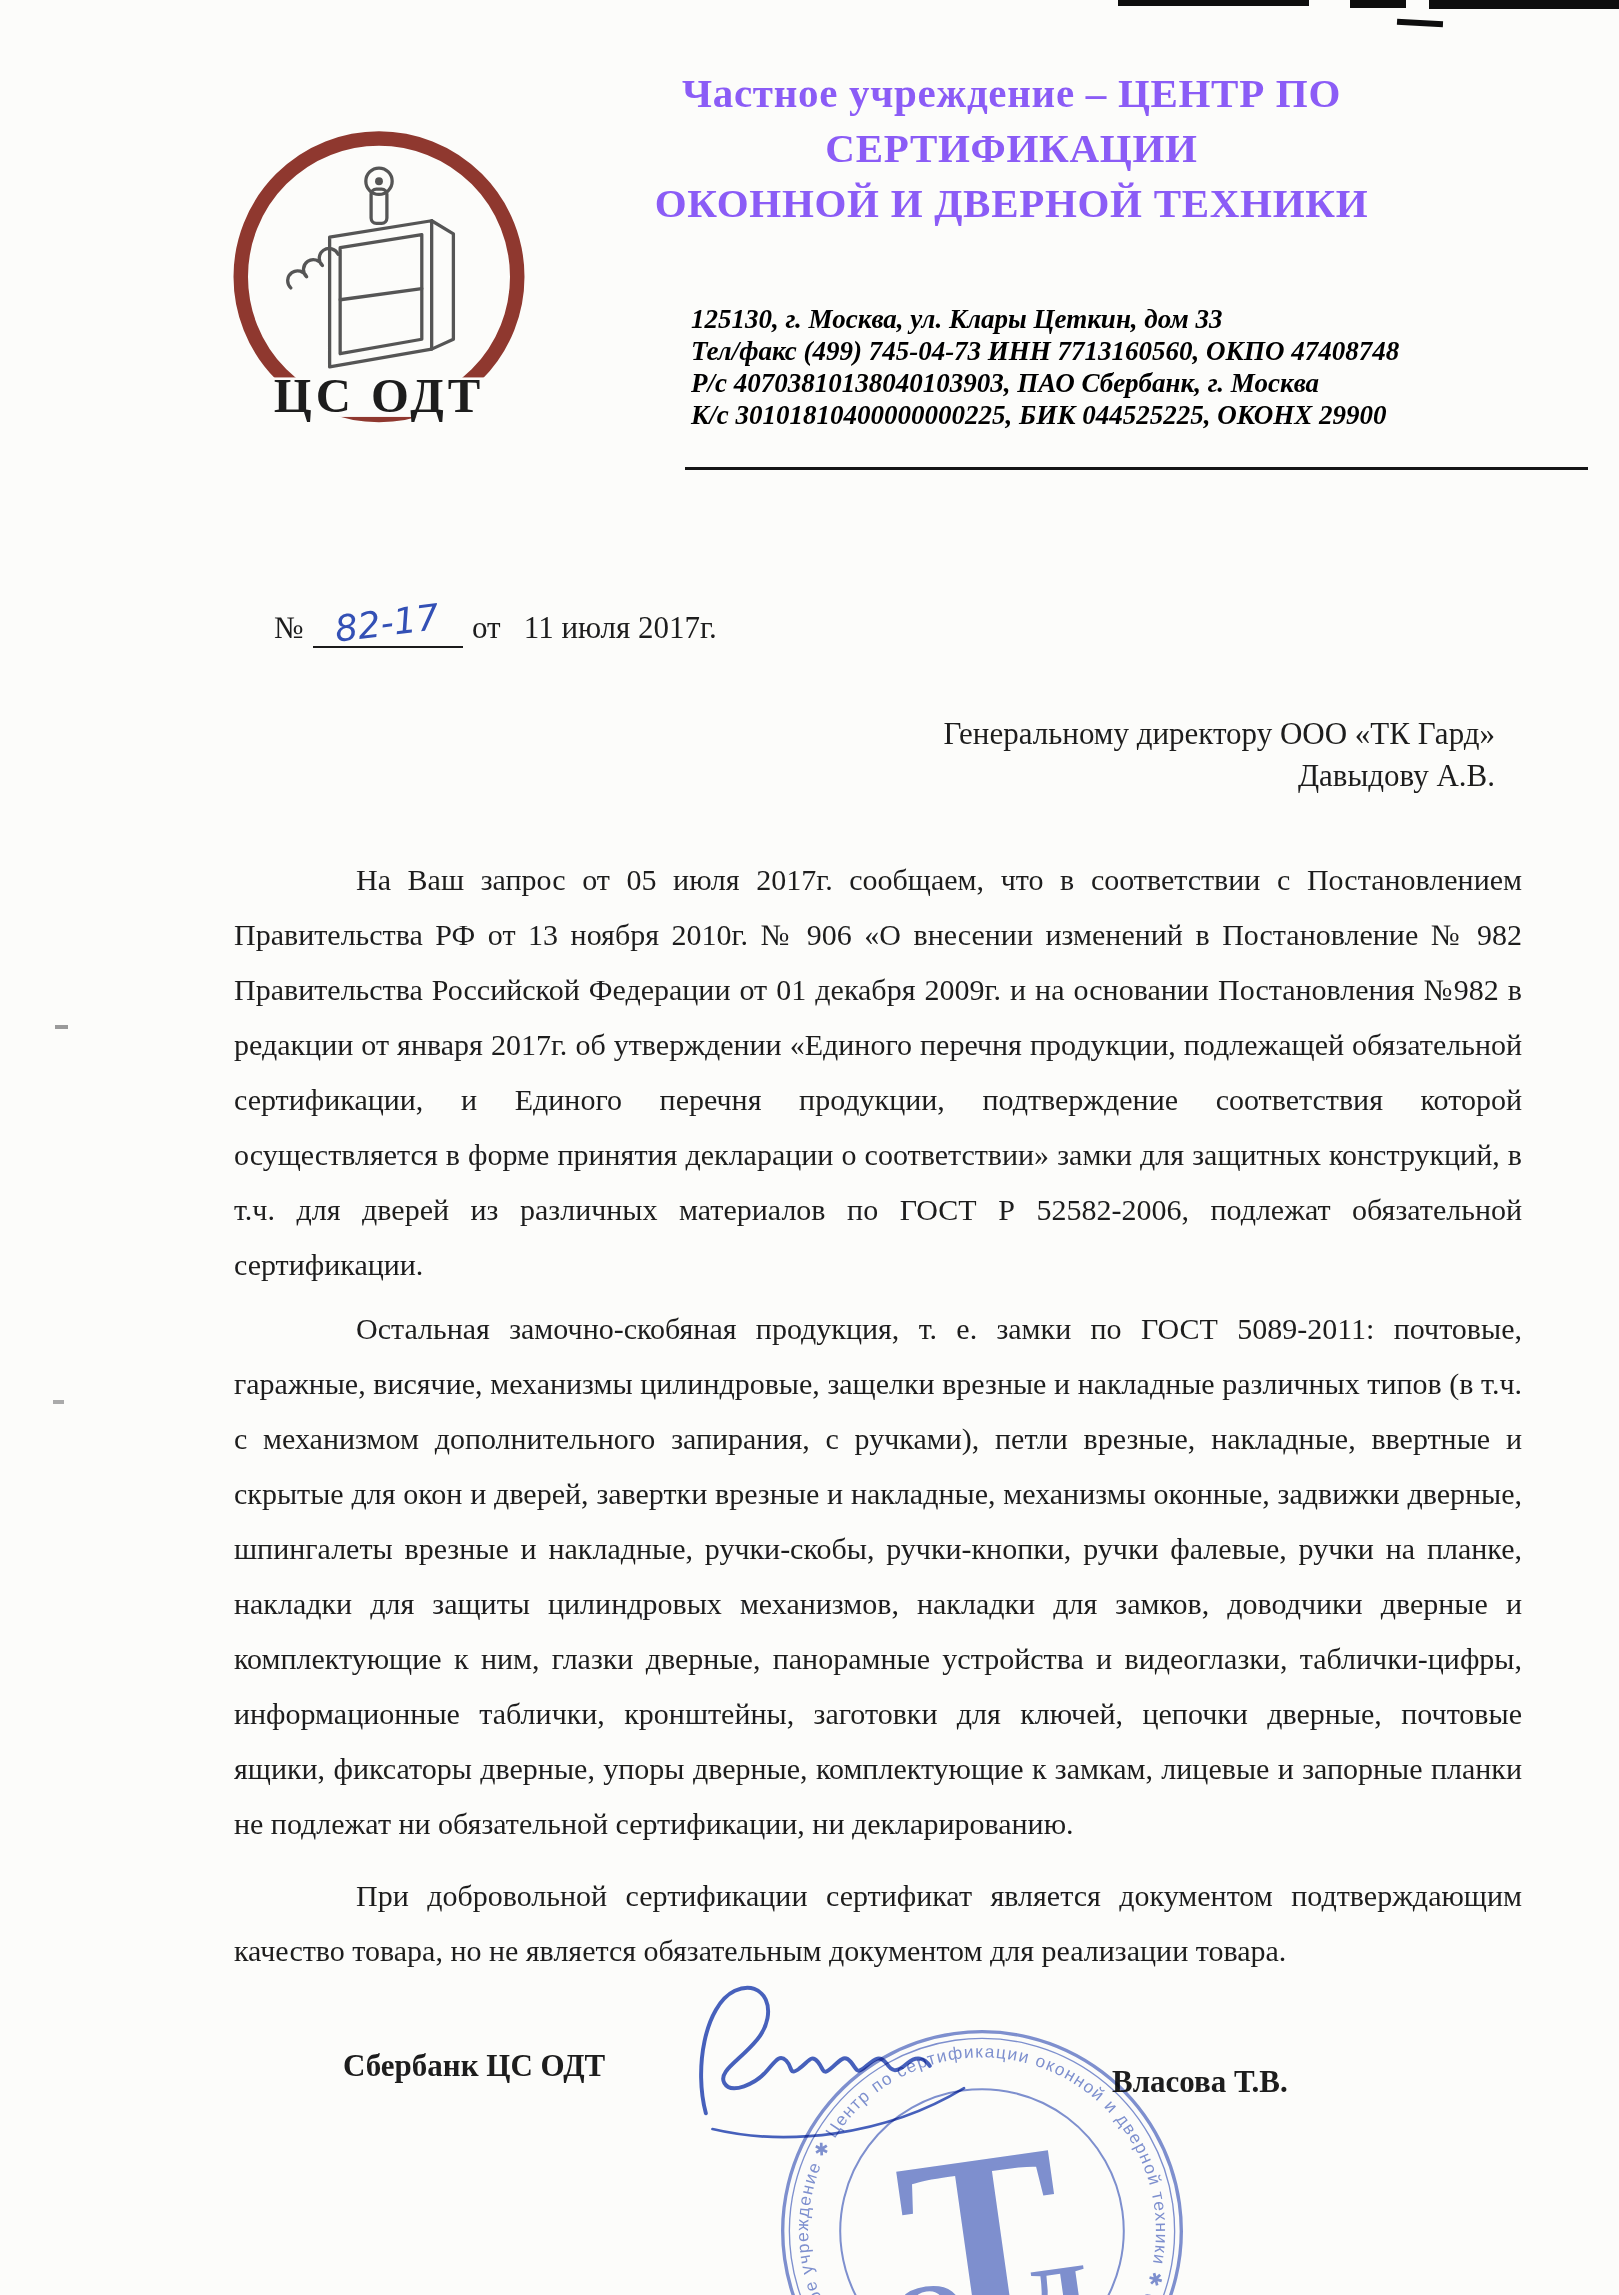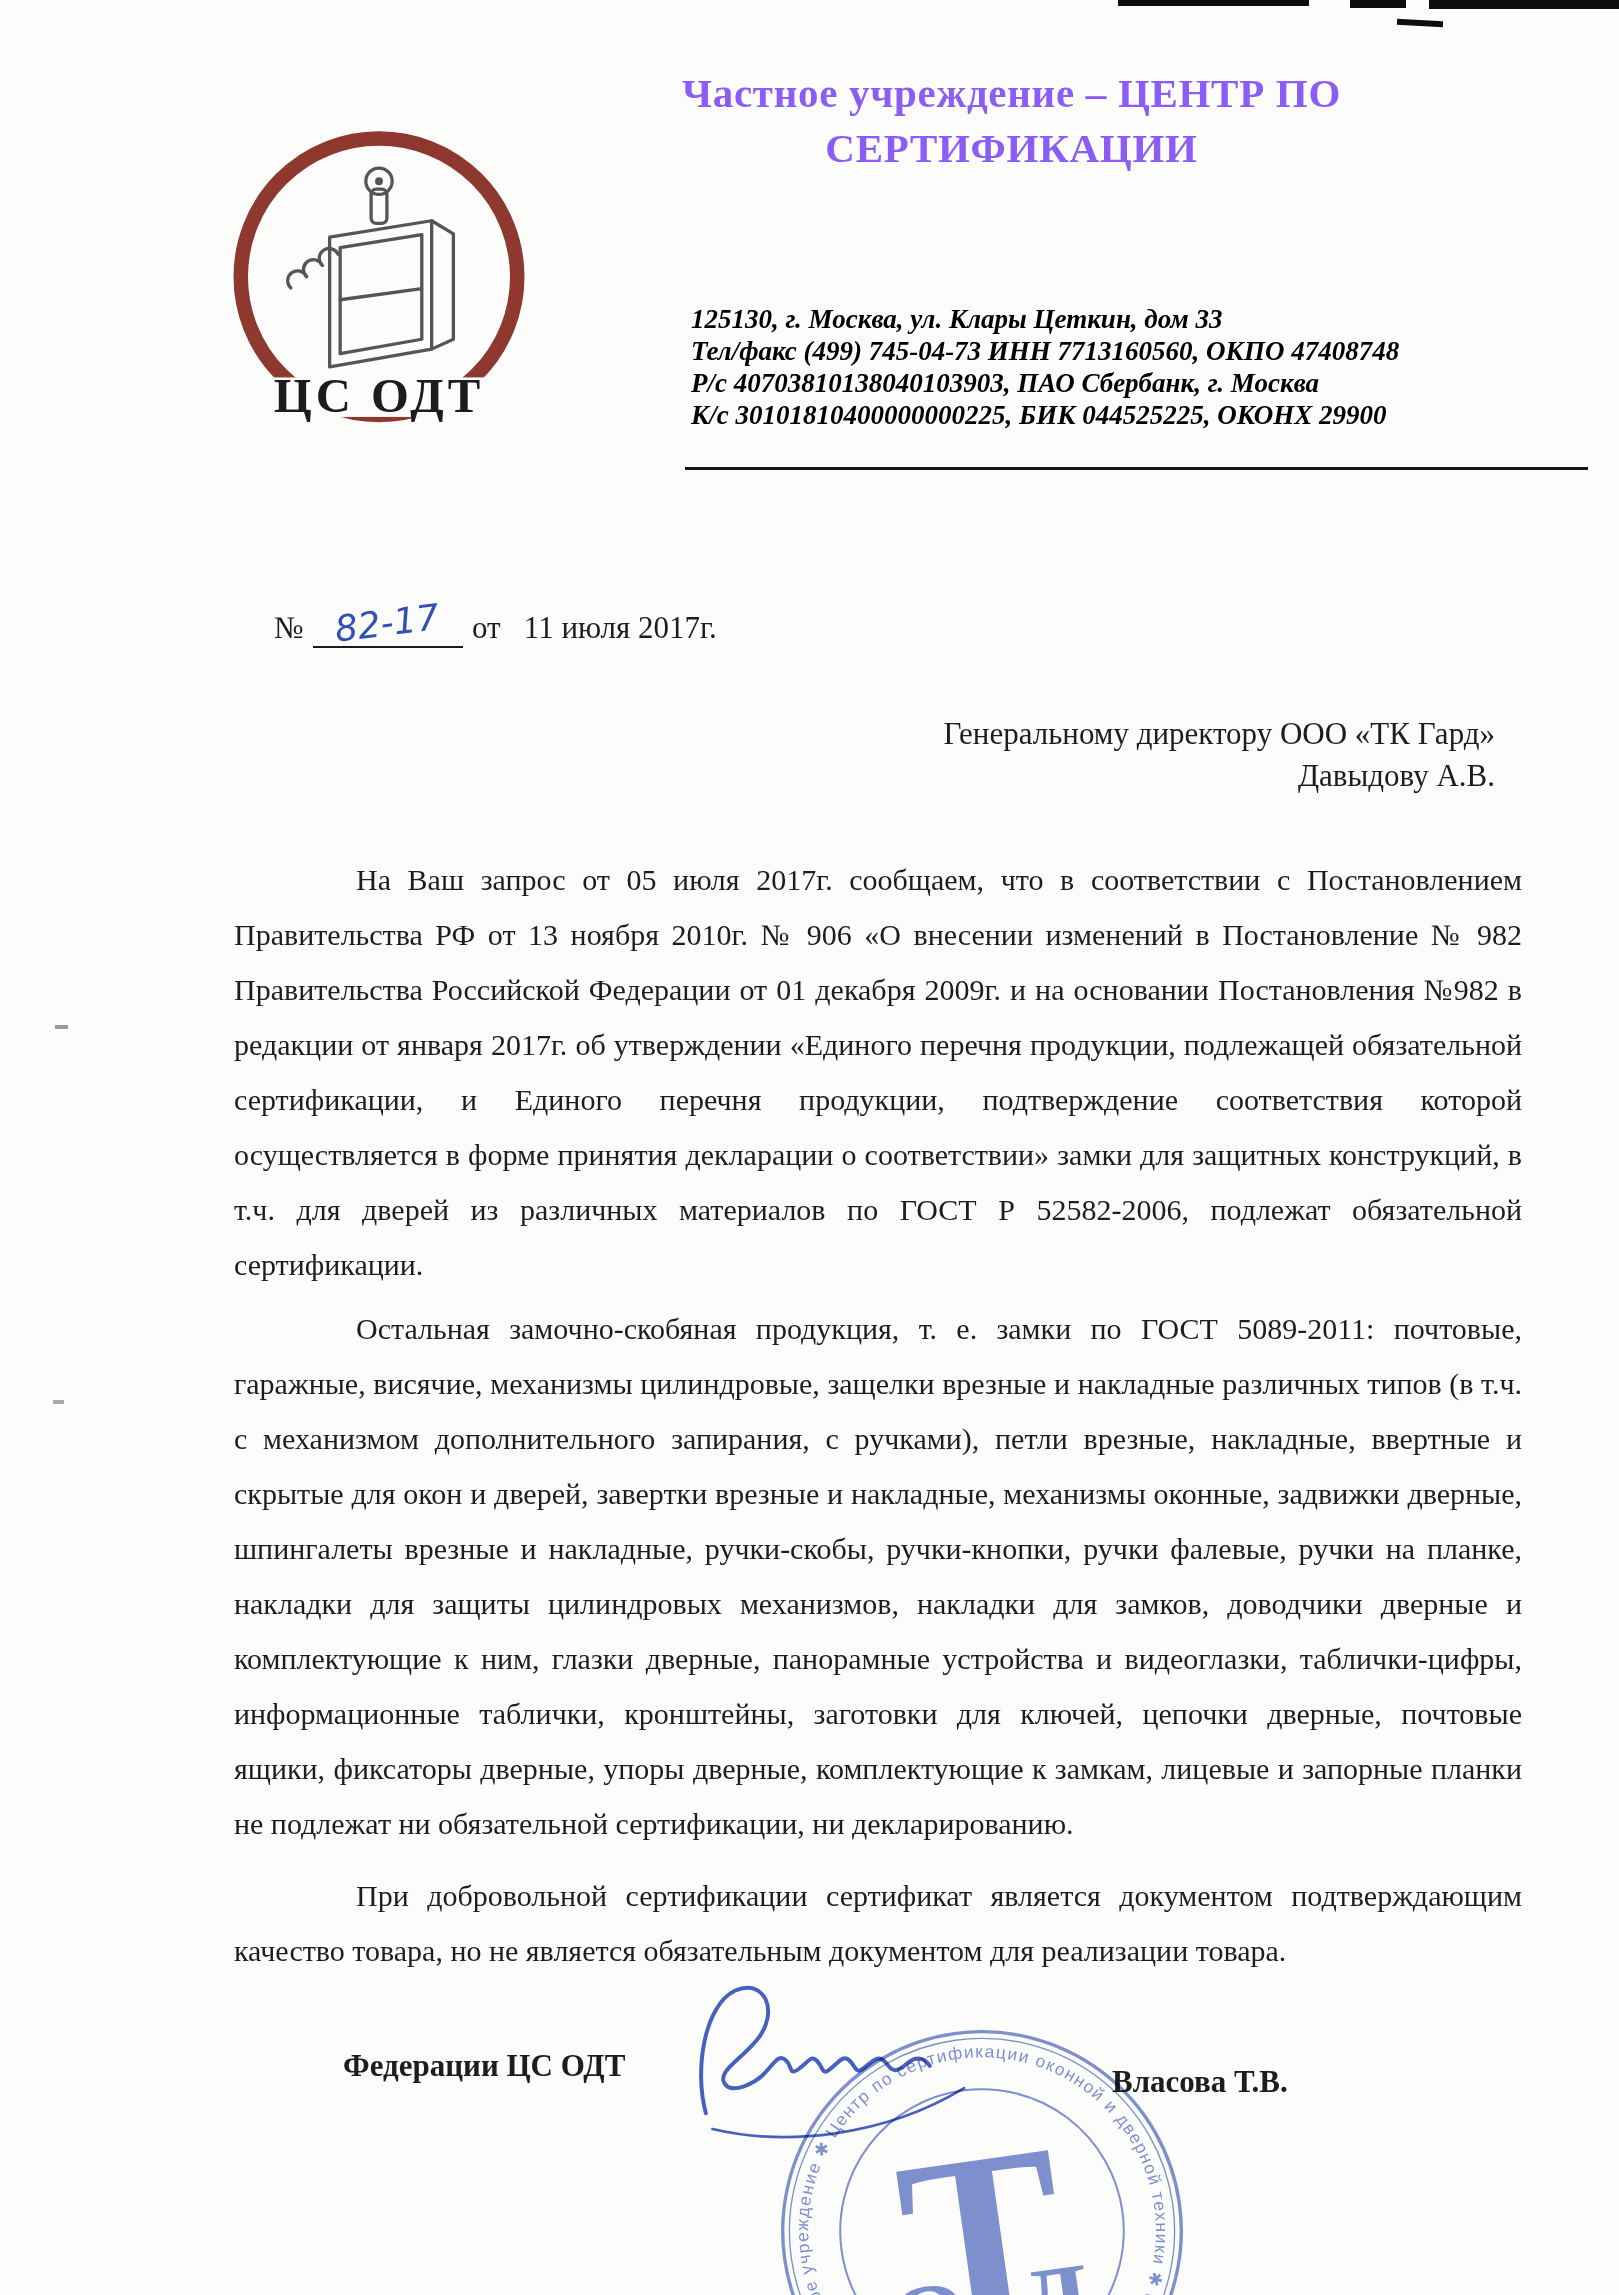--- a/index.html
+++ b/index.html
@@ -100,20 +100,21 @@
 
       <path d="M 106 252 a 15 15 0 1 1 24 -17 a 15 15 0 1 1 24 -17 a 15 15 0 1 1 24 -17"></path>
     </g>
     <rect x="18" y="388" width="444" height="60" fill="#fcfcfa"></rect>
     <text x="240" y="440" text-anchor="middle" font-family="Liberation Serif, serif" font-size="74" font-weight="bold" letter-spacing="6" fill="#1d1d1d">ЦС ОДТ</text>
   </svg>
 
   <div class="org-title">
     <div>Частное учреждение – ЦЕНТР ПО</div>
     <div>СЕРТИФИКАЦИИ</div>
+    <div>ОКОННОЙ И ДВЕРНОЙ ТЕХНИКИ</div>
   </div>
 
   <div class="address">
     <div>125130,  г. Москва, ул. Клары Цеткин, дом 33</div>
     <div>Тел/факс (499) 745-04-73    ИНН 7713160560, ОКПО 47408748</div>
     <div>Р/с 40703810138040103903, ПАО  Сбербанк, г. Москва</div>
     <div>К/с 30101810400000000225, БИК 044525225, ОКОНХ 29900</div>
   </div>
 
   <div class="rule"></div>
@@ -126,21 +127,21 @@
     <div>Генеральному директору ООО «ТК Гард»</div>
     <div>Давыдову А.В.</div>
   </div>
 
   <div class="body-text">
     <p class="para">На Ваш запрос  от 05 июля 2017г. сообщаем, что в соответствии с Постановлением Правительства РФ от 13 ноября 2010г. № 906 «О внесении изменений в Постановление № 982 Правительства Российской Федерации от 01 декабря 2009г. и на основании Постановления №982 в редакции от января 2017г. об утверждении «Единого перечня продукции, подлежащей обязательной сертификации, и Единого перечня продукции, подтверждение соответствия которой осуществляется в  форме принятия декларации о соответствии» замки для защитных конструкций, в т.ч. для дверей из различных материалов по ГОСТ Р 52582-2006, подлежат обязательной сертификации.</p>
     <p class="para">Остальная замочно-скобяная продукция, т. е. замки по ГОСТ 5089-2011: почтовые, гаражные, висячие, механизмы цилиндровые, защелки врезные и накладные различных типов (в т.ч. с механизмом дополнительного запирания, с ручками), петли врезные, накладные, ввертные и скрытые для окон и дверей, завертки врезные и накладные, механизмы оконные, задвижки дверные, шпингалеты врезные и накладные, ручки-скобы, ручки-кнопки, ручки фалевые, ручки на планке, накладки для защиты цилиндровых механизмов, накладки для замков, доводчики дверные и комплектующие к ним, глазки дверные, панорамные устройства и видеоглазки, таблички-цифры, информационные таблички, кронштейны, заготовки для ключей, цепочки дверные, почтовые ящики, фиксаторы дверные, упоры дверные, комплектующие к замкам, лицевые и запорные планки не подлежат ни обязательной сертификации, ни декларированию.</p>
     <p class="para p3">При добровольной сертификации сертификат является документом подтверждающим качество товара, но не является обязательным документом для реализации товара.</p>
   </div>
 
-  <div class="sig-title">Федерации ЦС ОДТ</div>
+  <div class="sig-title">Сбербанк ЦС ОДТ</div>
 
   <svg class="signature" viewBox="0 0 500 290" xmlns="http://www.w3.org/2000/svg">
     <g stroke="#3350b5" stroke-width="6" fill="none" stroke-linecap="round" stroke-linejoin="round" opacity="0.9">
       <path d="M 60 216 C 42 150 58 52 104 30 C 150 10 172 62 138 104 C 112 136 78 152 88 170 C 98 188 136 172 154 150 C 166 136 172 126 182 136 C 192 146 186 160 202 148 C 216 138 220 126 230 138 C 240 150 236 160 252 146 C 264 136 270 126 280 138 C 290 150 288 158 304 144 C 318 132 324 128 334 140 C 342 152 348 156 366 140 C 380 128 392 132 400 144"></path>
       <path d="M 70 240 C 180 266 330 252 452 178" stroke-width="4"></path>
     </g>
   </svg>
 
   <div class="sig-name">Власова Т.В.</div>
 

